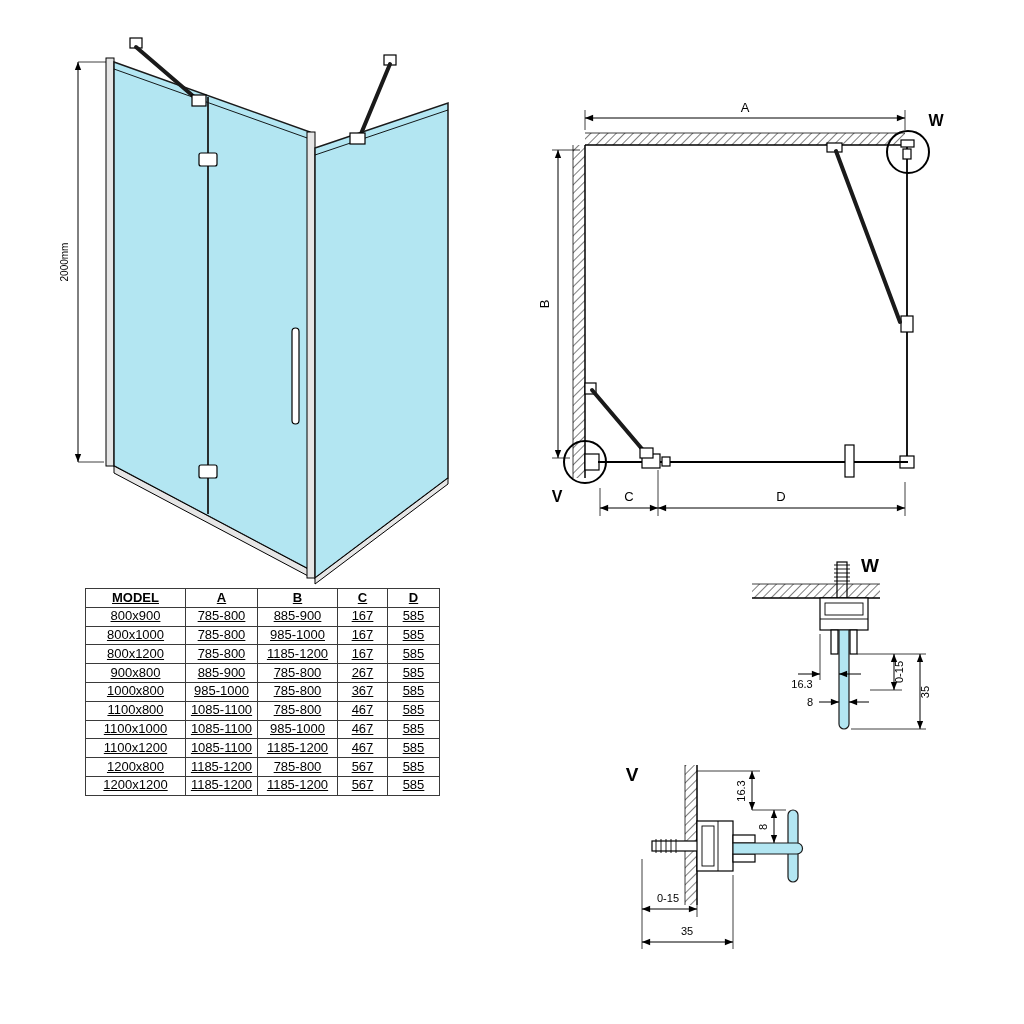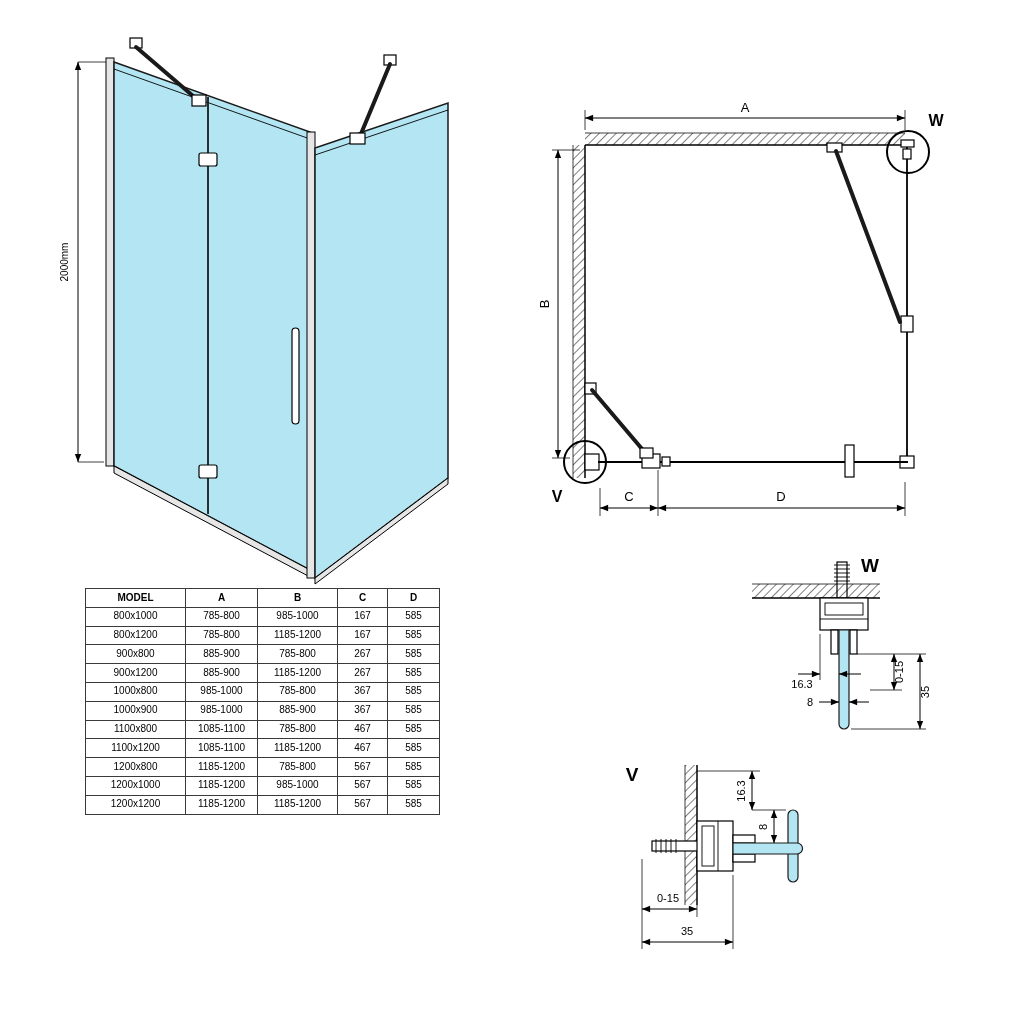--- a/index.html
+++ b/index.html
@@ -14,21 +14,21 @@
   .thin { stroke:#000; fill:none; stroke-width:0.9; }
   .ext  { stroke:#000; fill:none; stroke-width:0.75; }
   .dim  { stroke:#000; fill:none; stroke-width:1; }
   .bar  { stroke:#1a1a1a; fill:none; stroke-width:4; stroke-linecap:round; }
   .fitting { fill:#ffffff; stroke:#000; stroke-width:1.2; }
   .grayfit { fill:#e6e6e6; stroke:#000; stroke-width:1; }
   .dimtxt { font-size:11px; fill:#000; }
   .biglab { font-size:13px; fill:#000; }
   .circlab { font-size:16px; font-weight:bold; fill:#000; }
   
-  #spec-table { border-collapse:collapse; font-size:10px; color:#000; table-layout:fixed; }
+  #spec-table { border-collapse:collapse; font-size:13px; color:#000; table-layout:fixed;text-decoration:underline; }
   #spec-table th, #spec-table td {
     border:1px solid #3a3a3a; text-align:center; padding:1.5px 3px; line-height:14.8px;
     white-space:nowrap; overflow:hidden;
   }
   #spec-table th { font-weight:bold; }
   .c-model{width:100px}.c-a{width:72px}.c-b{width:80px}.c-c{width:50px}.c-d{width:52px}
 </style>
 </head>
 <body>
 
@@ -167,20 +167,27 @@
       <tr id="t-head">
           <th>MODEL</th>
           <th>A</th>
           <th>B</th>
           <th>C</th>
           <th>D</th>
         </tr>
     </thead>
     <tbody id="t-body">
         <tr>
+          <td>800x900</td>
+          <td>785-800</td>
+          <td>885-900</td>
+          <td>167</td>
+          <td>585</td>
+        </tr>
+        <tr>
           <td>800x1000</td>
           <td>785-800</td>
           <td>985-1000</td>
           <td>167</td>
           <td>585</td>
         </tr>
         <tr>
           <td>800x1200</td>
           <td>785-800</td>
           <td>1185-1200</td>
@@ -188,65 +195,51 @@
           <td>585</td>
         </tr>
         <tr>
           <td>900x800</td>
           <td>885-900</td>
           <td>785-800</td>
           <td>267</td>
           <td>585</td>
         </tr>
         <tr>
-          <td>900x1200</td>
-          <td>885-900</td>
-          <td>1185-1200</td>
-          <td>267</td>
-          <td>585</td>
-        </tr>
-        <tr>
           <td>1000x800</td>
           <td>985-1000</td>
           <td>785-800</td>
           <td>367</td>
           <td>585</td>
         </tr>
         <tr>
-          <td>1000x900</td>
-          <td>985-1000</td>
-          <td>885-900</td>
-          <td>367</td>
-          <td>585</td>
-        </tr>
-        <tr>
           <td>1100x800</td>
           <td>1085-1100</td>
           <td>785-800</td>
           <td>467</td>
           <td>585</td>
         </tr>
         <tr>
+          <td>1100x1000</td>
+          <td>1085-1100</td>
+          <td>985-1000</td>
+          <td>467</td>
+          <td>585</td>
+        </tr>
+        <tr>
           <td>1100x1200</td>
           <td>1085-1100</td>
           <td>1185-1200</td>
           <td>467</td>
           <td>585</td>
         </tr>
         <tr>
           <td>1200x800</td>
           <td>1185-1200</td>
           <td>785-800</td>
-          <td>567</td>
-          <td>585</td>
-        </tr>
-        <tr>
-          <td>1200x1000</td>
-          <td>1185-1200</td>
-          <td>985-1000</td>
           <td>567</td>
           <td>585</td>
         </tr>
         <tr>
           <td>1200x1200</td>
           <td>1185-1200</td>
           <td>1185-1200</td>
           <td>567</td>
           <td>585</td>
         </tr>

